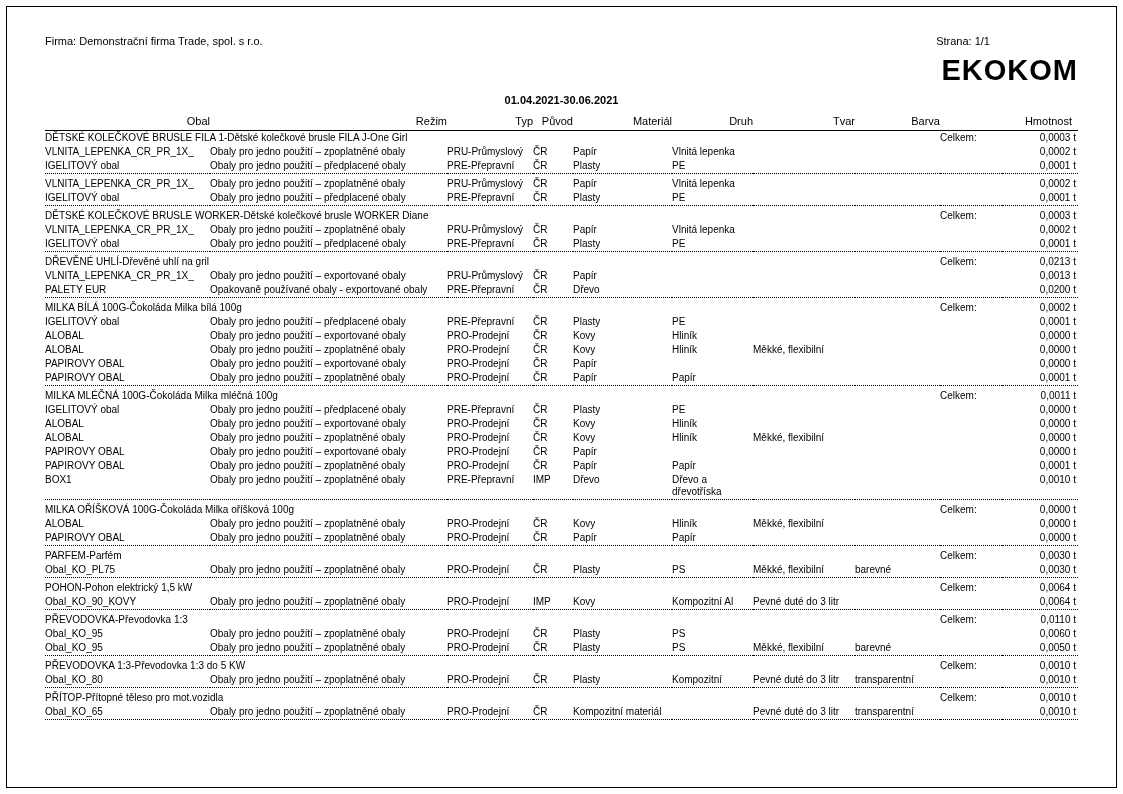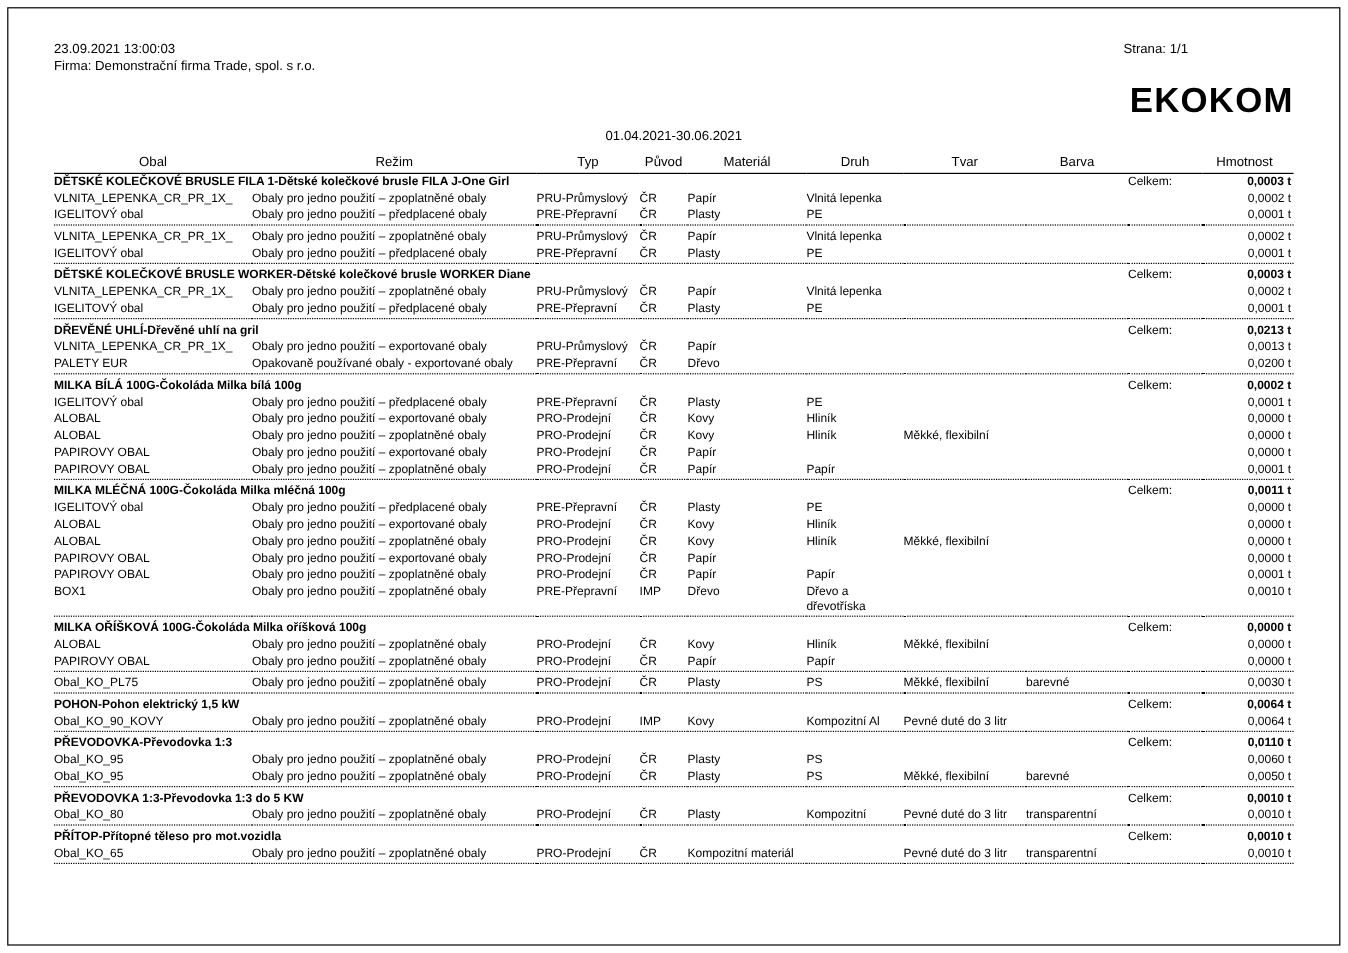--- a/index.html
+++ b/index.html
@@ -14,48 +14,47 @@
   .frame {
     position: absolute; left: 6px; top: 6px; right: 6px; bottom: 6px;
     border: 1px solid #000;
   }
   .content {
     position: absolute; left: 45px; top: 34px; width: 1033px;
   }
   .meta { position: relative; font-size: 11px; line-height: 14px; }
   .strana { position: absolute; top: 0; right: 88px; }
   .title { text-align: right; font-size: 29px; font-weight: bold; letter-spacing: 1px; margin-top: 6px; }
-  .period { text-align: center; font-size: 11px; font-weight: normal; margin-top: 7px; }
+  .period { text-align: center; font-size: 11px; font-weight: bold; margin-top: 7px; }
 
   table.report { border-collapse: collapse; table-layout: fixed; width: 1033px; margin-top: 8px; }
   table.report th {
-    font-size: 11px; font-weight: normal; text-align: center;
+    font-size: 11px; font-weight: normal; text-align: right;
     padding: 1px 0 3px 0; border-bottom: 1px solid #000;
   }
   table.report th.num { padding-right: 6px; }
   table.report td {
     font-size: 10px; line-height: 12px; vertical-align: top;
     padding: 1px 2px 1px 0; white-space: nowrap; overflow: visible;
   }
   table.report td.col-5 { white-space: normal; }
-  td.group-title { font-weight: bold; font-size: 11px; line-height: 13px; padding-top: 3px; margin-top: 28px; }
+  td.group-title { font-weight: normal; font-size: 11px; line-height: 13px; padding-top: 3px; margin-top: 28px; }
   td.celkem-label { font-size: 10px; line-height: 13px; padding-top: 4px; }
-  td.group-total { font-weight: bold; font-size: 10px; text-align: right; padding-right: 6px; line-height: 13px; padding-top: 4px; }
+  td.group-total { font-weight: normal; font-size: 10px; text-align: right; padding-right: 6px; line-height: 13px; padding-top: 4px; }
   td.col-value { text-align: right; padding-right: 6px; }
   td.spacer { padding: 0; }
   tr.sep-row td { border-top: 1px dotted #000; height: 3px; padding: 0; line-height: 0; }
 </style>
 </head>
 <body>
 
 <div class="frame"></div>
 
 <div class="content">
   <div class="meta">
-    <div>23.09.2021  13:00:03</div>
     <div>Firma: Demonstrační firma Trade, spol. s r.o.</div>
     <div class="strana">Strana: 1/1</div>
   </div>
 
   <div class="title">EKOKOM</div>
   <div class="period">01.04.2021-30.06.2021</div>
 
   <table class="report">
     <colgroup>
       <col style="width:165px">
@@ -381,20 +380,25 @@
           <td class="col-5">Papír</td>
           <td class="col-6"></td>
           <td class="col-7"></td>
           <td class="spacer"></td>
           <td class="col-value">0,0000 t</td>
         </tr>
         <tr class="sep-row">
           <td class="sep-cell" colspan="10"></td>
         </tr>
         <tr>
+          <td class="group-title" colspan="8">PARFEM-Parfém</td>
+          <td class="celkem-label">Celkem:</td>
+          <td class="group-total">0,0030 t</td>
+        </tr>
+        <tr>
           <td class="col-0">Obal_KO_PL75</td>
           <td class="col-1">Obaly pro jedno použití – zpoplatněné obaly</td>
           <td class="col-2">PRO-Prodejní</td>
           <td class="col-3">ČR</td>
           <td class="col-4">Plasty</td>
           <td class="col-5">PS</td>
           <td class="col-6">Měkké, flexibilní</td>
           <td class="col-7">barevné</td>
           <td class="spacer"></td>
           <td class="col-value">0,0030 t</td>

